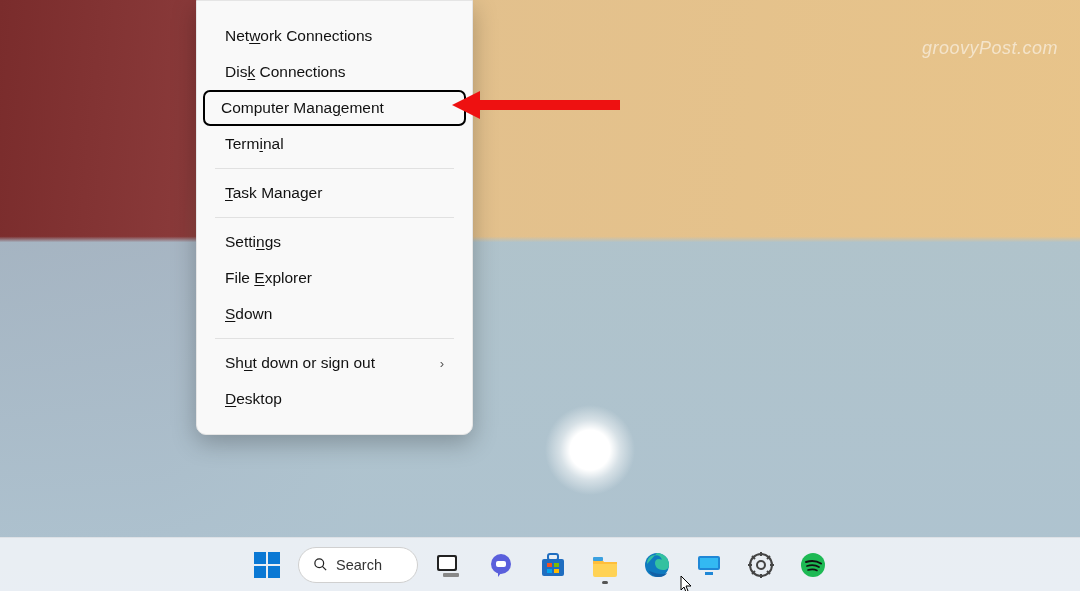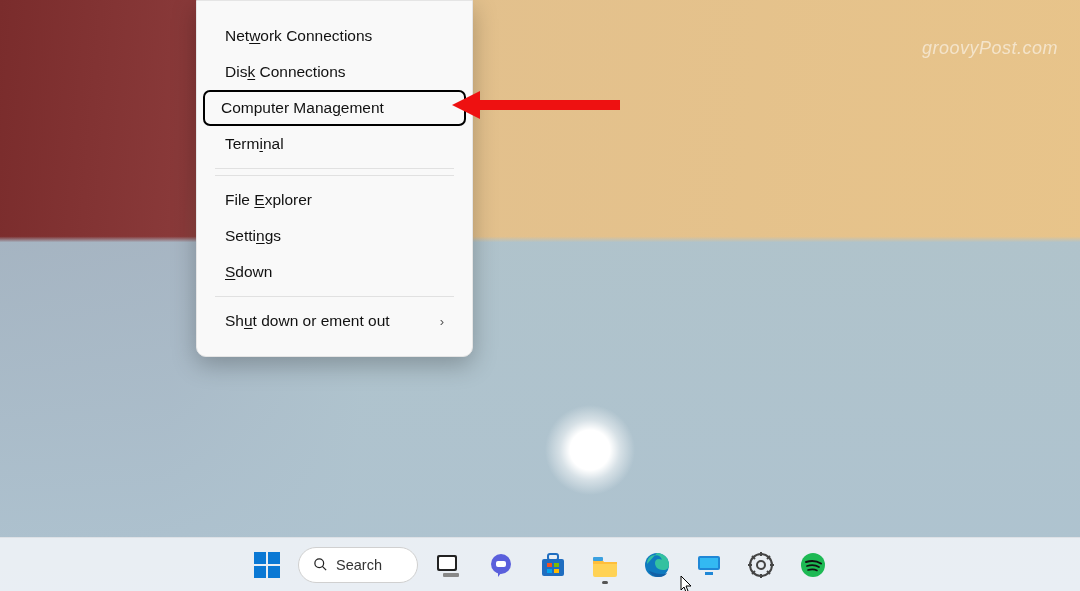--- a/index.html
+++ b/index.html
@@ -98,38 +98,44 @@
   </div>
   <div class="menu-item highlight">
     <span><span>Computer Mana</span><span class="acc">g</span><span>ement</span></span>
   </div>
   <div class="menu-item">
     <span><span>Term</span><span class="acc">i</span><span>nal</span></span>
   </div>
 
   <div class="menu-sep"></div>
 
+  <div class="menu-item">
+    <span><span></span><span class="acc">T</span><span>ask Manager</span></span>
+  </div>
 
   <div class="menu-sep"></div>
 
   <div class="menu-item">
+    <span><span>Setti</span><span class="acc">n</span><span>gs</span></span>
+  </div>
+  <div class="menu-item">
     <span><span>File </span><span class="acc">E</span><span>xplorer</span></span>
   </div>
   <div class="menu-item">
-    <span><span>Setti</span><span class="acc">n</span><span>gs</span></span>
-  </div>
-  <div class="menu-item">
     <span><span></span><span class="acc">S</span><span>down</span></span>
   </div>
 
   <div class="menu-sep"></div>
 
   <div class="menu-item">
-    <span><span>Sh</span><span class="acc">u</span><span>t down or ement out</span></span>
+    <span><span>Sh</span><span class="acc">u</span><span>t down or sign out</span></span>
     <span class="chevron">›</span>
+  </div>
+  <div class="menu-item">
+    <span><span></span><span class="acc">D</span><span>esktop</span></span>
   </div>
 </div>
 
 <div class="arrow-wrap">
   <div class="arrow-shaft"></div>
   <div class="arrow-head"></div>
 </div>
 
 <div class="taskbar">
 

